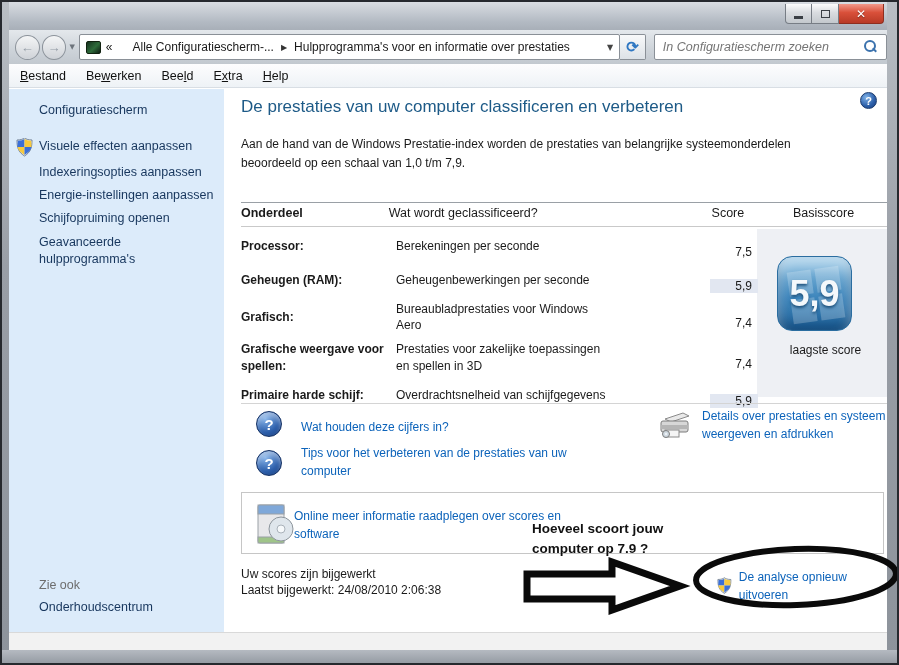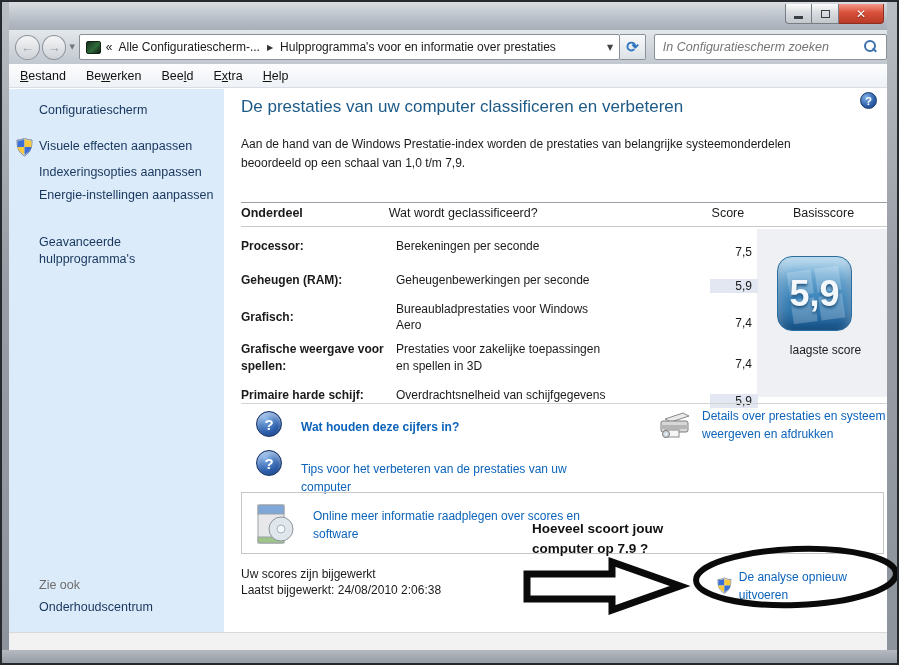--- a/index.html
+++ b/index.html
@@ -86,32 +86,32 @@
     display:flex;align-items:center;justify-content:center;overflow:hidden;}
   #badge .flag{position:absolute;left:12px;top:12px;width:52px;height:52px;opacity:.22;transform:rotate(-8deg);
     background:
       linear-gradient(#fff,#fff) 0 0/24px 24px no-repeat,
       linear-gradient(#fff,#fff) 28px 0/24px 24px no-repeat,
       linear-gradient(#fff,#fff) 0 28px/24px 24px no-repeat,
       linear-gradient(#fff,#fff) 28px 28px/24px 24px no-repeat;}
   #badge .num{position:relative;color:#f4f8fb;font-size:36px;font-weight:bold;text-shadow:0 2px 3px #1b4f7a;}
   .badge-caption{position:absolute;left:0;top:112px;width:100%;text-align:center;line-height:1.5;color:#1a1a1a;}
   .linkline{color:#0c63ba;cursor:pointer;line-height:1.5;}
-  #link-numbers{position:absolute;left:77px;top:329px;font-weight:bold;}
-  #link-tips{position:absolute;left:77px;top:355px;width:280px;margin-top:16px;}
+  #link-numbers{position:absolute;left:77px;top:329px;}
+  #link-tips{position:absolute;left:77px;top:355px;width:280px;}
   .qicon{position:absolute;width:26px;height:26px;border-radius:50%;color:#fff;font-weight:bold;font-size:15px;
     background:radial-gradient(circle at 35% 28%,#86b4ea,#2d5fab 58%,#173a78);border:1px solid #122f63;
     box-shadow:inset 0 4px 5px rgba(255,255,255,.45);display:flex;align-items:center;justify-content:center;}
   #q1{left:32px;top:322px;}
   #q2{left:32px;top:361px;}
   #printer{position:absolute;left:433px;top:320px;}
   #link-details{position:absolute;left:478px;top:318px;width:220px;}
   #software-box{position:absolute;left:17px;top:403px;width:643px;height:62px;border:1px solid #c6c6c6;}
   #boxicon{position:absolute;left:12px;top:8px;}
-  #link-online{position:absolute;left:71px;top:14px;width:272px;}
+  #link-online{position:absolute;left:52px;top:14px;width:272px;}
   .annotation{position:absolute;left:308px;top:430px;width:165px;font-size:13.5px;font-weight:bold;line-height:1.5;color:#111;}
   #status1{position:absolute;left:17px;top:478px;}
   #status2{position:absolute;left:17px;top:494px;}
   #rerun{position:absolute;left:493px;top:479px;display:flex;align-items:center;}
   #rerun .linkline{margin-left:7px;}
   #statusbar{position:absolute;left:7px;top:630px;width:878px;height:22px;background:#f2f2f2;border-top:1px solid #d9d9d9;}
   .frame-side{position:absolute;top:0;height:665px;width:7px;background:linear-gradient(#b9bec4,#999ea6 40%,#8d939b);}
   #frame-left{left:0;}
   #frame-right{right:0;width:10px;}
   #frame-bottom{position:absolute;left:0;bottom:0;width:100%;height:13px;
@@ -141,21 +141,21 @@
     <div class="navcircle glyph">
         <span>←</span>
       </div>
     <div class="navcircle glyph" style="margin-left:2px;">
         <span>→</span>
       </div>
     <span class="navcaret glyph">▼</span>
     <div id="addressbar">
       <span class="cp-icon"></span>
       <span>«</span>
-      <span class="crumb" style="margin-left:6px;">Alle Configuratiescherm-...</span>
+      <span class="crumb" style="margin-left:20px;">Alle Configuratiescherm-...</span>
       <span class="crumb-sep glyph">▶</span>
       <span class="crumb">Hulpprogramma's voor en informatie over prestaties</span>
       <span id="addr-caret" class="glyph">▼</span>
     </div>
     <div id="refreshbtn" class="glyph">
         <span>⟳</span>
       </div>
     <div id="searchbox">
       <input type="text" placeholder="In Configuratiescherm zoeken" style="">
       <span class="magnifier"></span>
@@ -177,20 +177,21 @@
       <svg class="side-shield" width="17" height="19" viewBox="0 0 17 19">
         <path d="M1 2 C5 2 7 1 8.5 0 C10 1 12 2 16 2 C16 9 15 14 8.5 18 C2 14 1 9 1 2 Z" fill="#e8eef5" stroke="#5a6b80" stroke-width="0.8"></path>
         <path d="M1.8 2.7 C5 2.7 7 1.8 8.5 1 L8.5 9 L1.5 9 C1.4 6.8 1.8 4.8 1.8 2.7 Z" fill="#3a6fd8"></path>
         <path d="M15.2 2.7 C12 2.7 10 1.8 8.5 1 L8.5 9 L15.5 9 C15.6 6.8 15.2 4.8 15.2 2.7 Z" fill="#f6c93f"></path>
         <path d="M1.5 9 L8.5 9 L8.5 17 C4.5 14.5 2.2 12 1.5 9 Z" fill="#f6c93f"></path>
         <path d="M15.5 9 L8.5 9 L8.5 17 C12.5 14.5 14.8 12 15.5 9 Z" fill="#3a6fd8"></path>
       </svg>
       <div class="side-task" style="top:50px;">Visuele effecten aanpassen</div>
       <div class="side-task" style="top:76px;">Indexeringsopties aanpassen</div>
       <div class="side-task" style="top:99px;">Energie-instellingen aanpassen</div>
+      <div class="side-task" style="top:122px;">Schijfopruiming openen</div>
       <div class="side-task" style="top:145px;line-height:1.35;">Geavanceerde hulpprogramma's</div>
       <div class="see-also">Zie ook</div>
       <div class="see-link">Onderhoudscentrum</div>
     </div>
 
     <div id="main">
       <div id="help-top" class="helpdot">
           <span>?</span>
         </div>
       <h1>De prestaties van uw computer classificeren en verbeteren</h1>

